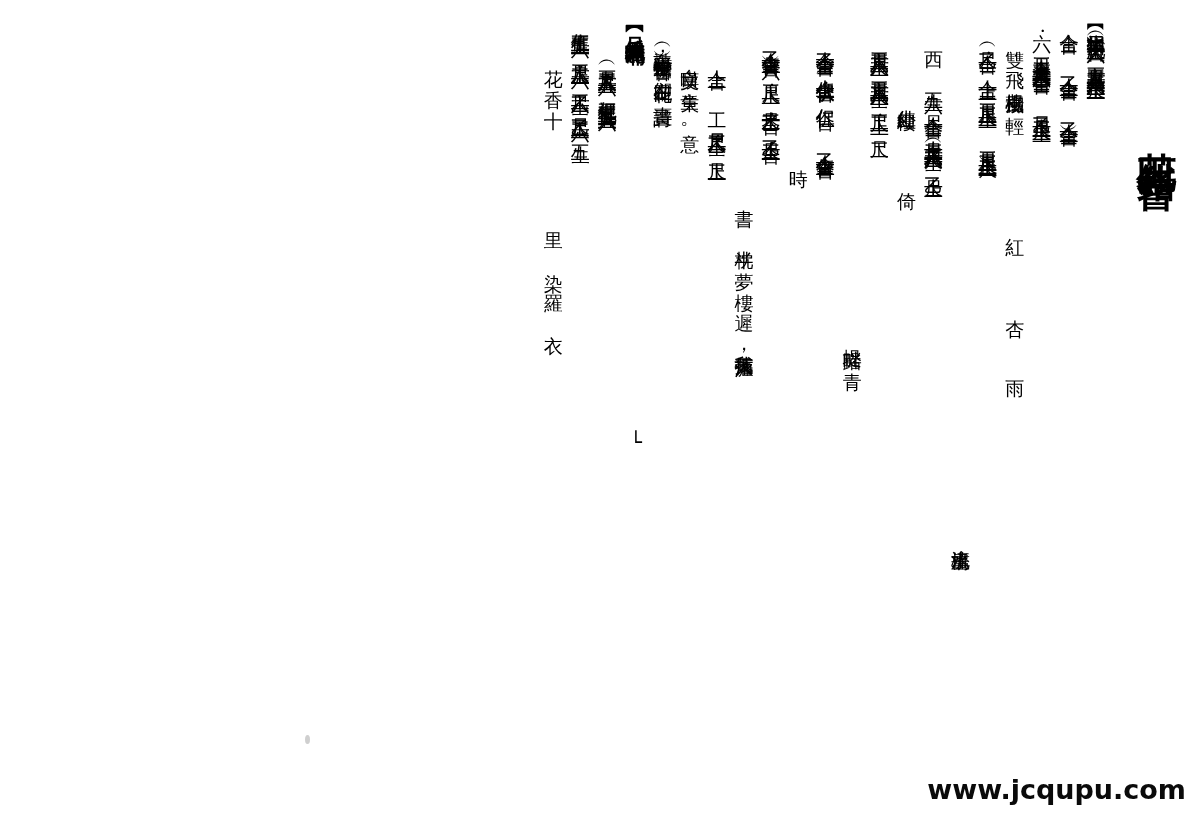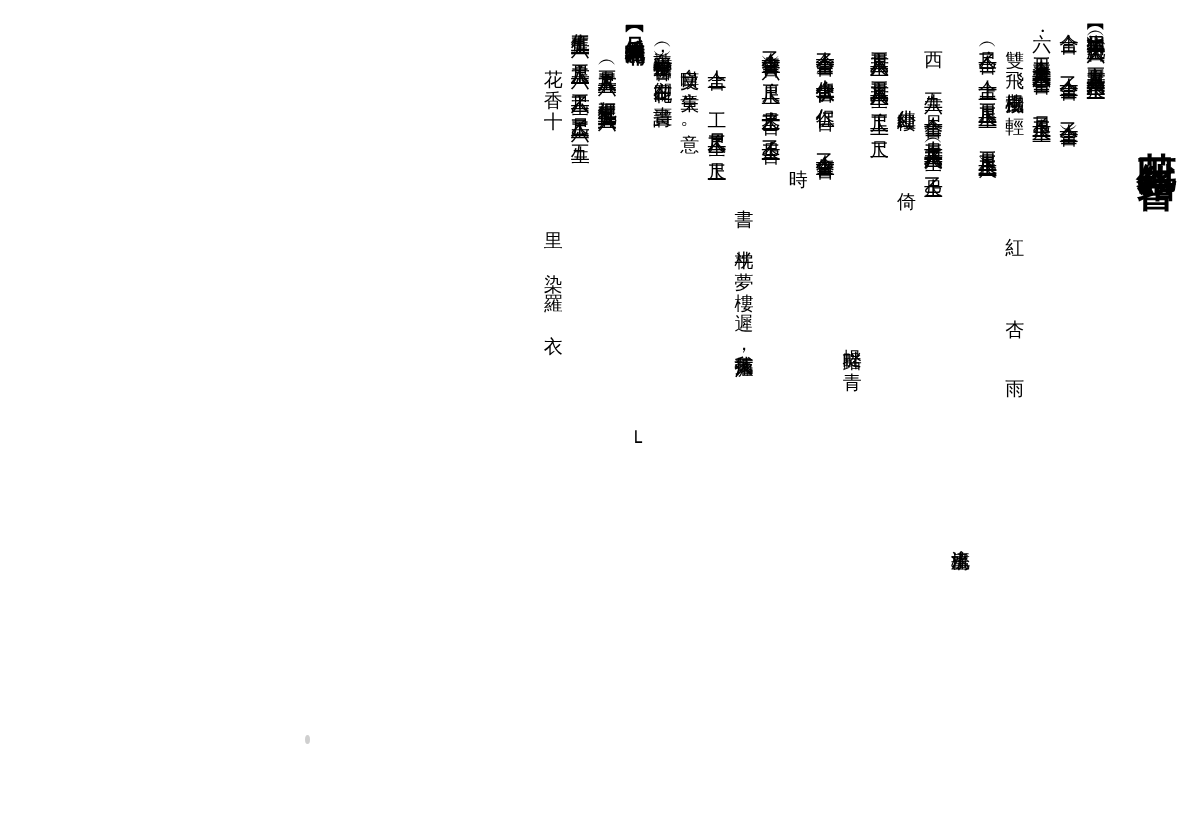--- a/index.html
+++ b/index.html
@@ -123,14 +123,15 @@
     <div class="col indent-1">（詩白）青衫未作蟾宮客，卻在花田，賣畫詩，</div>
     <div class="col bigb">【旦反線燕呢喃】　　　　　　　　　　　　　　　　　　└</div>
     <div class="col indent-2">（五六尺工尺工六五·祝仜五仜祝五仜五六工六五）</div>
     <div class="col">生仜五生五六工·六工尺上尺工六·六工尺乙士　尺乙尺工六工　五生</div>
     <div class="col indent-2">花　香　十　　　　　　里　　染　羅　　衣</div>
 
   </div>
 
   <div class="speck"></div>
 
+  <div id="watermark">www.jcqupu.com</div>
 
 </div>
 
 </body></html>

